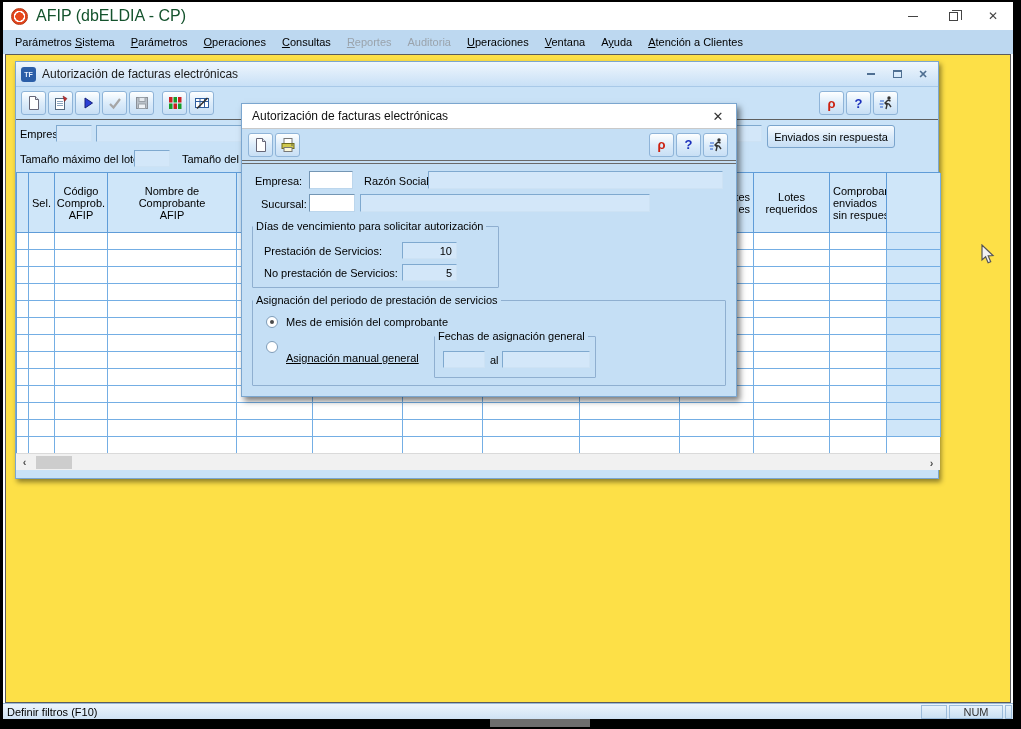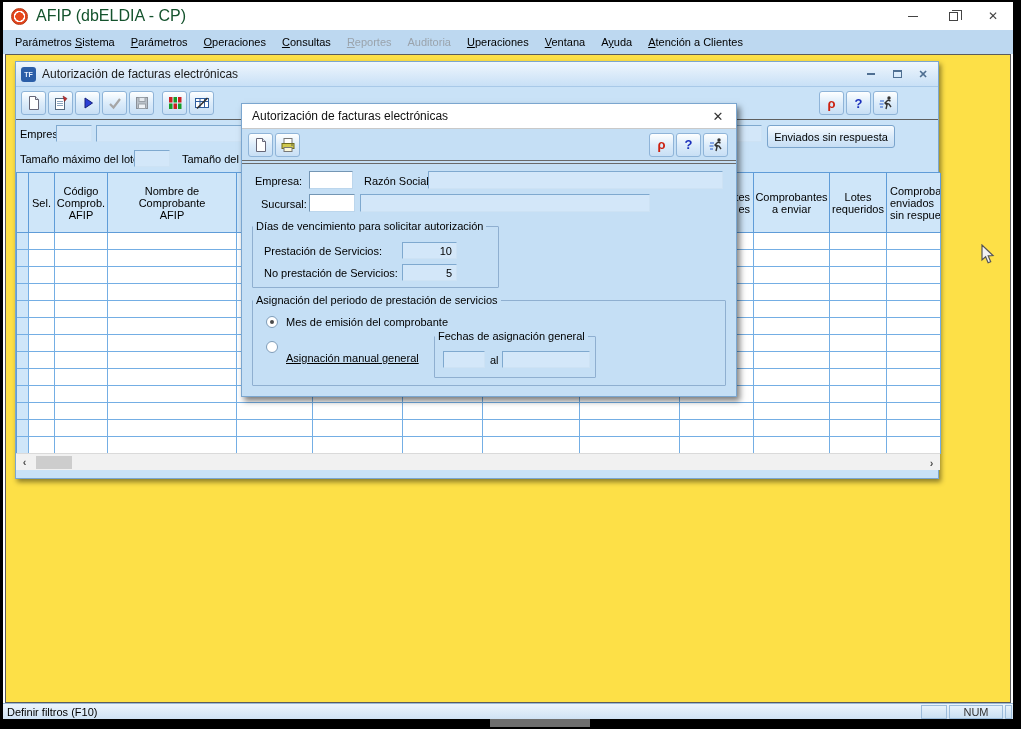--- a/index.html
+++ b/index.html
@@ -262,22 +262,20 @@
           <div class="hc">Nombre de
 Comprobante
 AFIP</div>
           <div class="hc"></div>
           <div class="hc"></div>
           <div class="hc"></div>
           <div class="hc"></div>
           <div class="hc"></div>
           <div class="hc a-right">ntes
 es</div>
-          <div class="hc">Comprobantes
-a enviar</div>
           <div class="hc">Lotes
 requeridos</div>
           <div class="hc a-left">Comprobantes
 enviados
 sin respuesta</div>
           <div class="bc rowhdr"></div>
           <div class="bc"></div>
           <div class="bc"></div>
           <div class="bc"></div>
           <div class="bc"></div>

